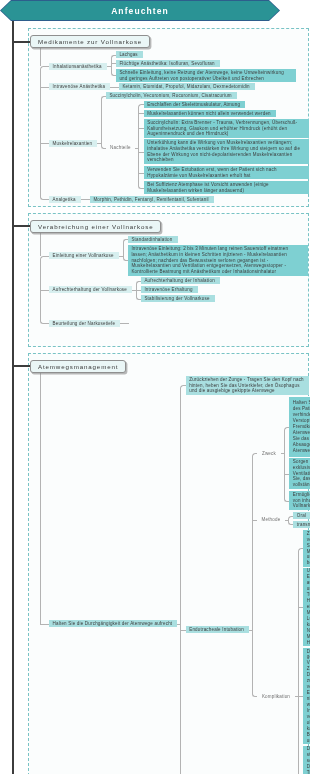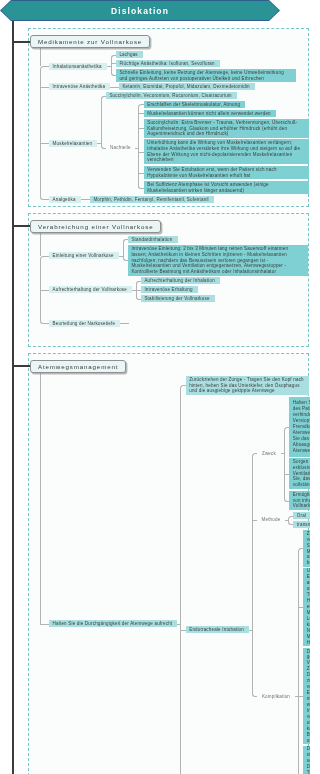--- a/index.html
+++ b/index.html
@@ -46,21 +46,21 @@
 .hh{position:absolute;height:1px;background:#b3b3b3;z-index:2;}
 .vv{position:absolute;width:1px;background:#b3b3b3;z-index:2;}
 </style>
 </head>
 <body>
 
 <div id="page">
   <div class="banner">
     <div class="bd"></div>
     <div class="bg"></div>
-    <div class="ttl">Dislokation</div>
+    <div class="ttl">Anfeuchten</div>
   </div>
   <div id="tree">
       <div class="sect" style="left: 28px; top: 352.8px; width: 281px; height: 522.8px;"></div>
       <div class="sect" style="left: 28px; top: 212.8px; width: 281px; height: 134px;"></div>
       <div class="sect" style="left: 28px; top: 28px; width: 281px; height: 178.8px;"></div>
       <div class="topic" style="left: 30px; top: 35px; height: 13px;">Medikamente zur Vollnarkose</div>
       <div class="nd f1" style="left: 49px; top: 63px; width: 58.2px; height: 7px; font-size: 4.5px; line-height: 1.32;">Inhalationsanästhetika</div>
       <div class="nd f2" style="left: 115.8px; top: 51px; width: 27.2px; height: 7px; font-size: 4.5px; line-height: 1.32;">Lachgas</div>
       <div class="nd f2" style="left: 115.8px; top: 60px; width: 104.2px; height: 7px; font-size: 4.5px; line-height: 1.32;">Flüchtige Anästhetika: Isofluran, Sevofluran</div>
       <div class="nd f3" style="left: 115.8px; top: 69px; width: 180px; height: 13px; font-size: 4.5px; line-height: 1.32;">Schnelle Einleitung, keine Reizung der Atemwege, keine Umwelteinwirkung und geringes Auftreten von postoperativer Übelkeit und Erbrechen</div>

